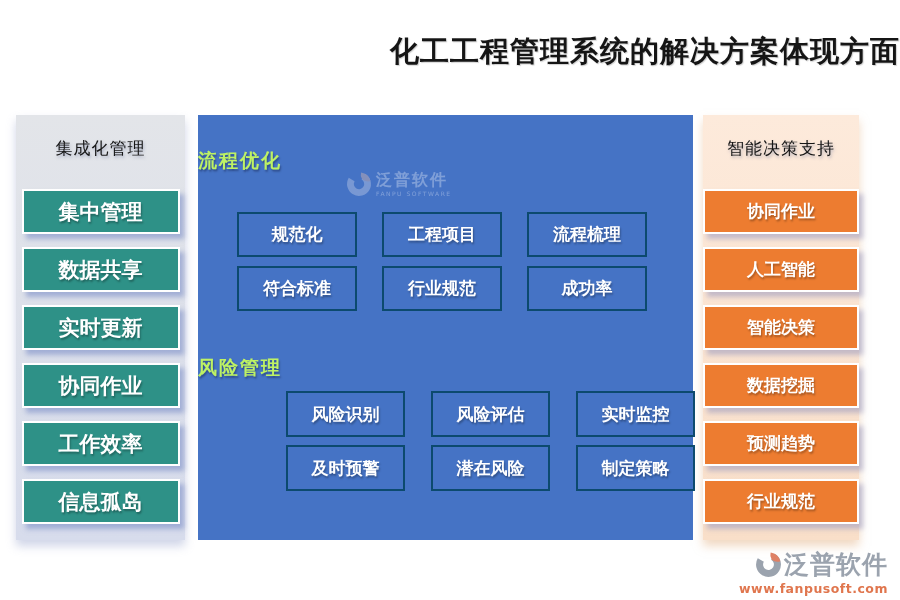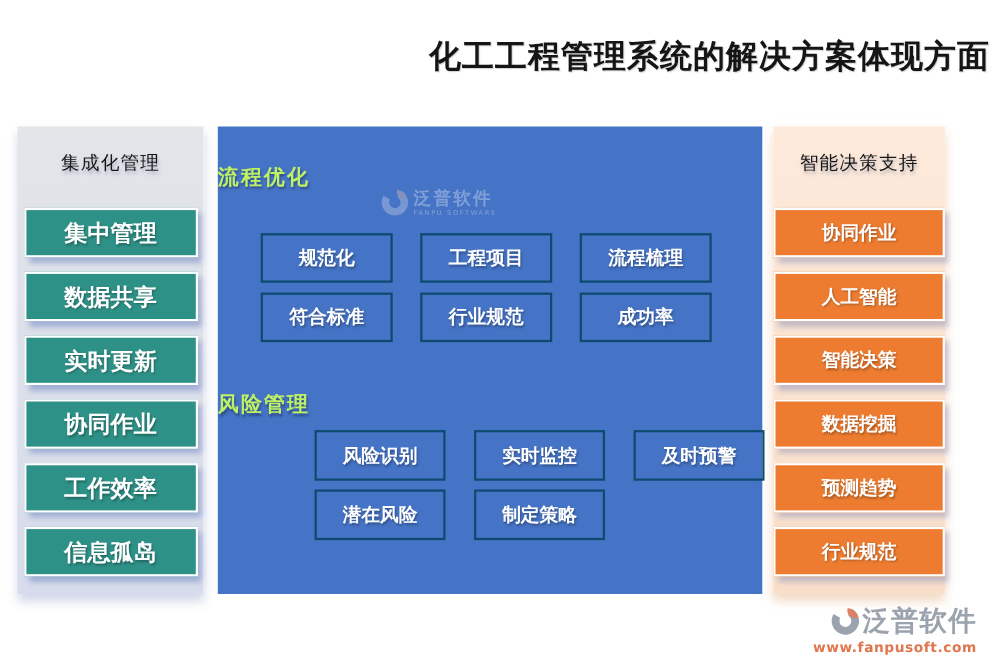--- a/index.html
+++ b/index.html
@@ -107,20 +107,21 @@
       <div class="btn btn-outline">流程梳理</div>
       <div class="btn btn-outline">符合标准</div>
       <div class="btn btn-outline">行业规范</div>
       <div class="btn btn-outline">成功率</div>
     </div>
 
     <div class="center-header header-risk">风险管理</div>
 
     <div class="grid grid-risk">
       <div class="btn btn-outline">风险识别</div>
+      <div class="btn btn-outline">风险评估</div>
       <div class="btn btn-outline">实时监控</div>
       <div class="btn btn-outline">及时预警</div>
       <div class="btn btn-outline">潜在风险</div>
       <div class="btn btn-outline">制定策略</div>
     </div>
   </div>
 
   <div class="panel panel-right">
     <div class="side-header">智能决策支持</div>
     <div class="side-btns">

